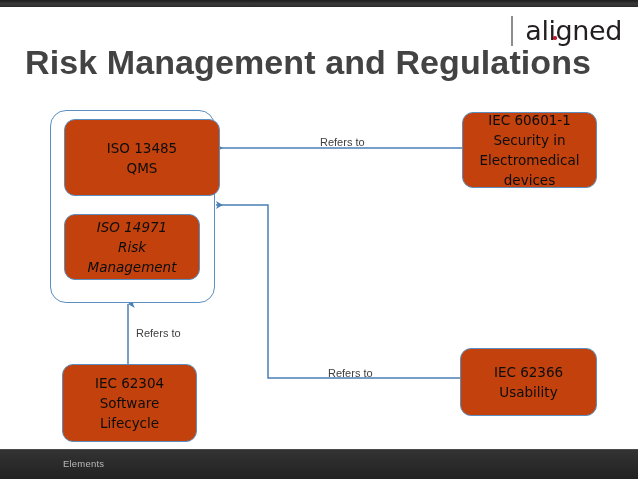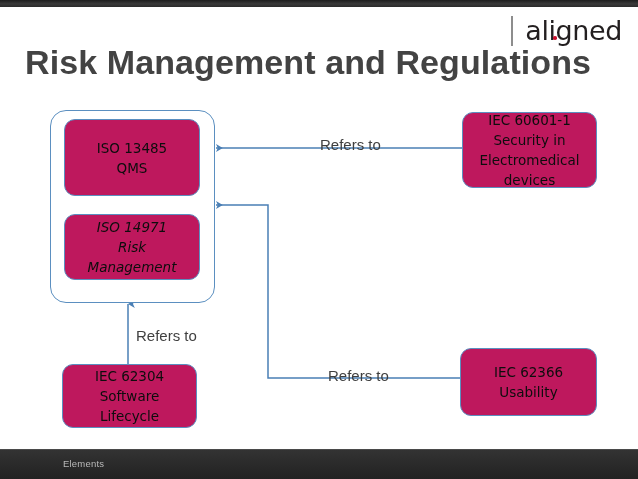--- a/index.html
+++ b/index.html
@@ -87,21 +87,21 @@
     left: 0; top: 0;
     width: 638px;
     height: 450px;
   }
 
   .node {
     position: absolute;
     box-sizing: border-box;
     border: 1.4px solid #5b8fc0;
     border-radius: 11px;
-    background: #be185d;
+    background: #c2410c;
     display: flex;
     align-items: center;
     justify-content: center;
     text-align: center;
     font-family: "DejaVu Sans", sans-serif;
     font-size: 13.5px;
     line-height: 20px;
     color: #0d0d0d;
     white-space: pre-line;
     z-index: 2;
@@ -109,32 +109,32 @@
   .group-box {
     position: absolute;
     box-sizing: border-box;
     border: 1.4px solid #5b8fc0;
     border-radius: 16px;
     background: #ffffff;
     z-index: 1;
   }
 
   
-  #node-qms        { left: 64px;  top: 119px; width: 136px; height: 77px; }
+  #node-qms        { left: 64px;  top: 119px; width: 156px; height: 77px; }
   #node-risk       { left: 64px;  top: 214px; width: 136px; height: 66px; font-style: italic; }
   #group-std       { left: 50px;  top: 110px; width: 165px; height: 193px; }
   #node-60601      { left: 462px; top: 112px; width: 135px; height: 76px; }
   #node-62366      { left: 460px; top: 348px; width: 137px; height: 68px; }
-  #node-62304      { left: 62px;  top: 364px; width: 135px; height: 64px; }
+  #node-62304      { left: 62px;  top: 364px; width: 135px; height: 78px; }
 
   
   .edge-label {
     position: absolute;
     font-family: "Liberation Sans", sans-serif;
-    font-size: 15px;
+    font-size: 11px;
     color: #3f3f3f;
     white-space: nowrap;
     z-index: 3;
     background: transparent;
   }
   #label-top    { left: 320px; top: 136px; }
   #label-bottom { left: 328px; top: 367px; }
   #label-left   { left: 136px; top: 327px; }
 
   

